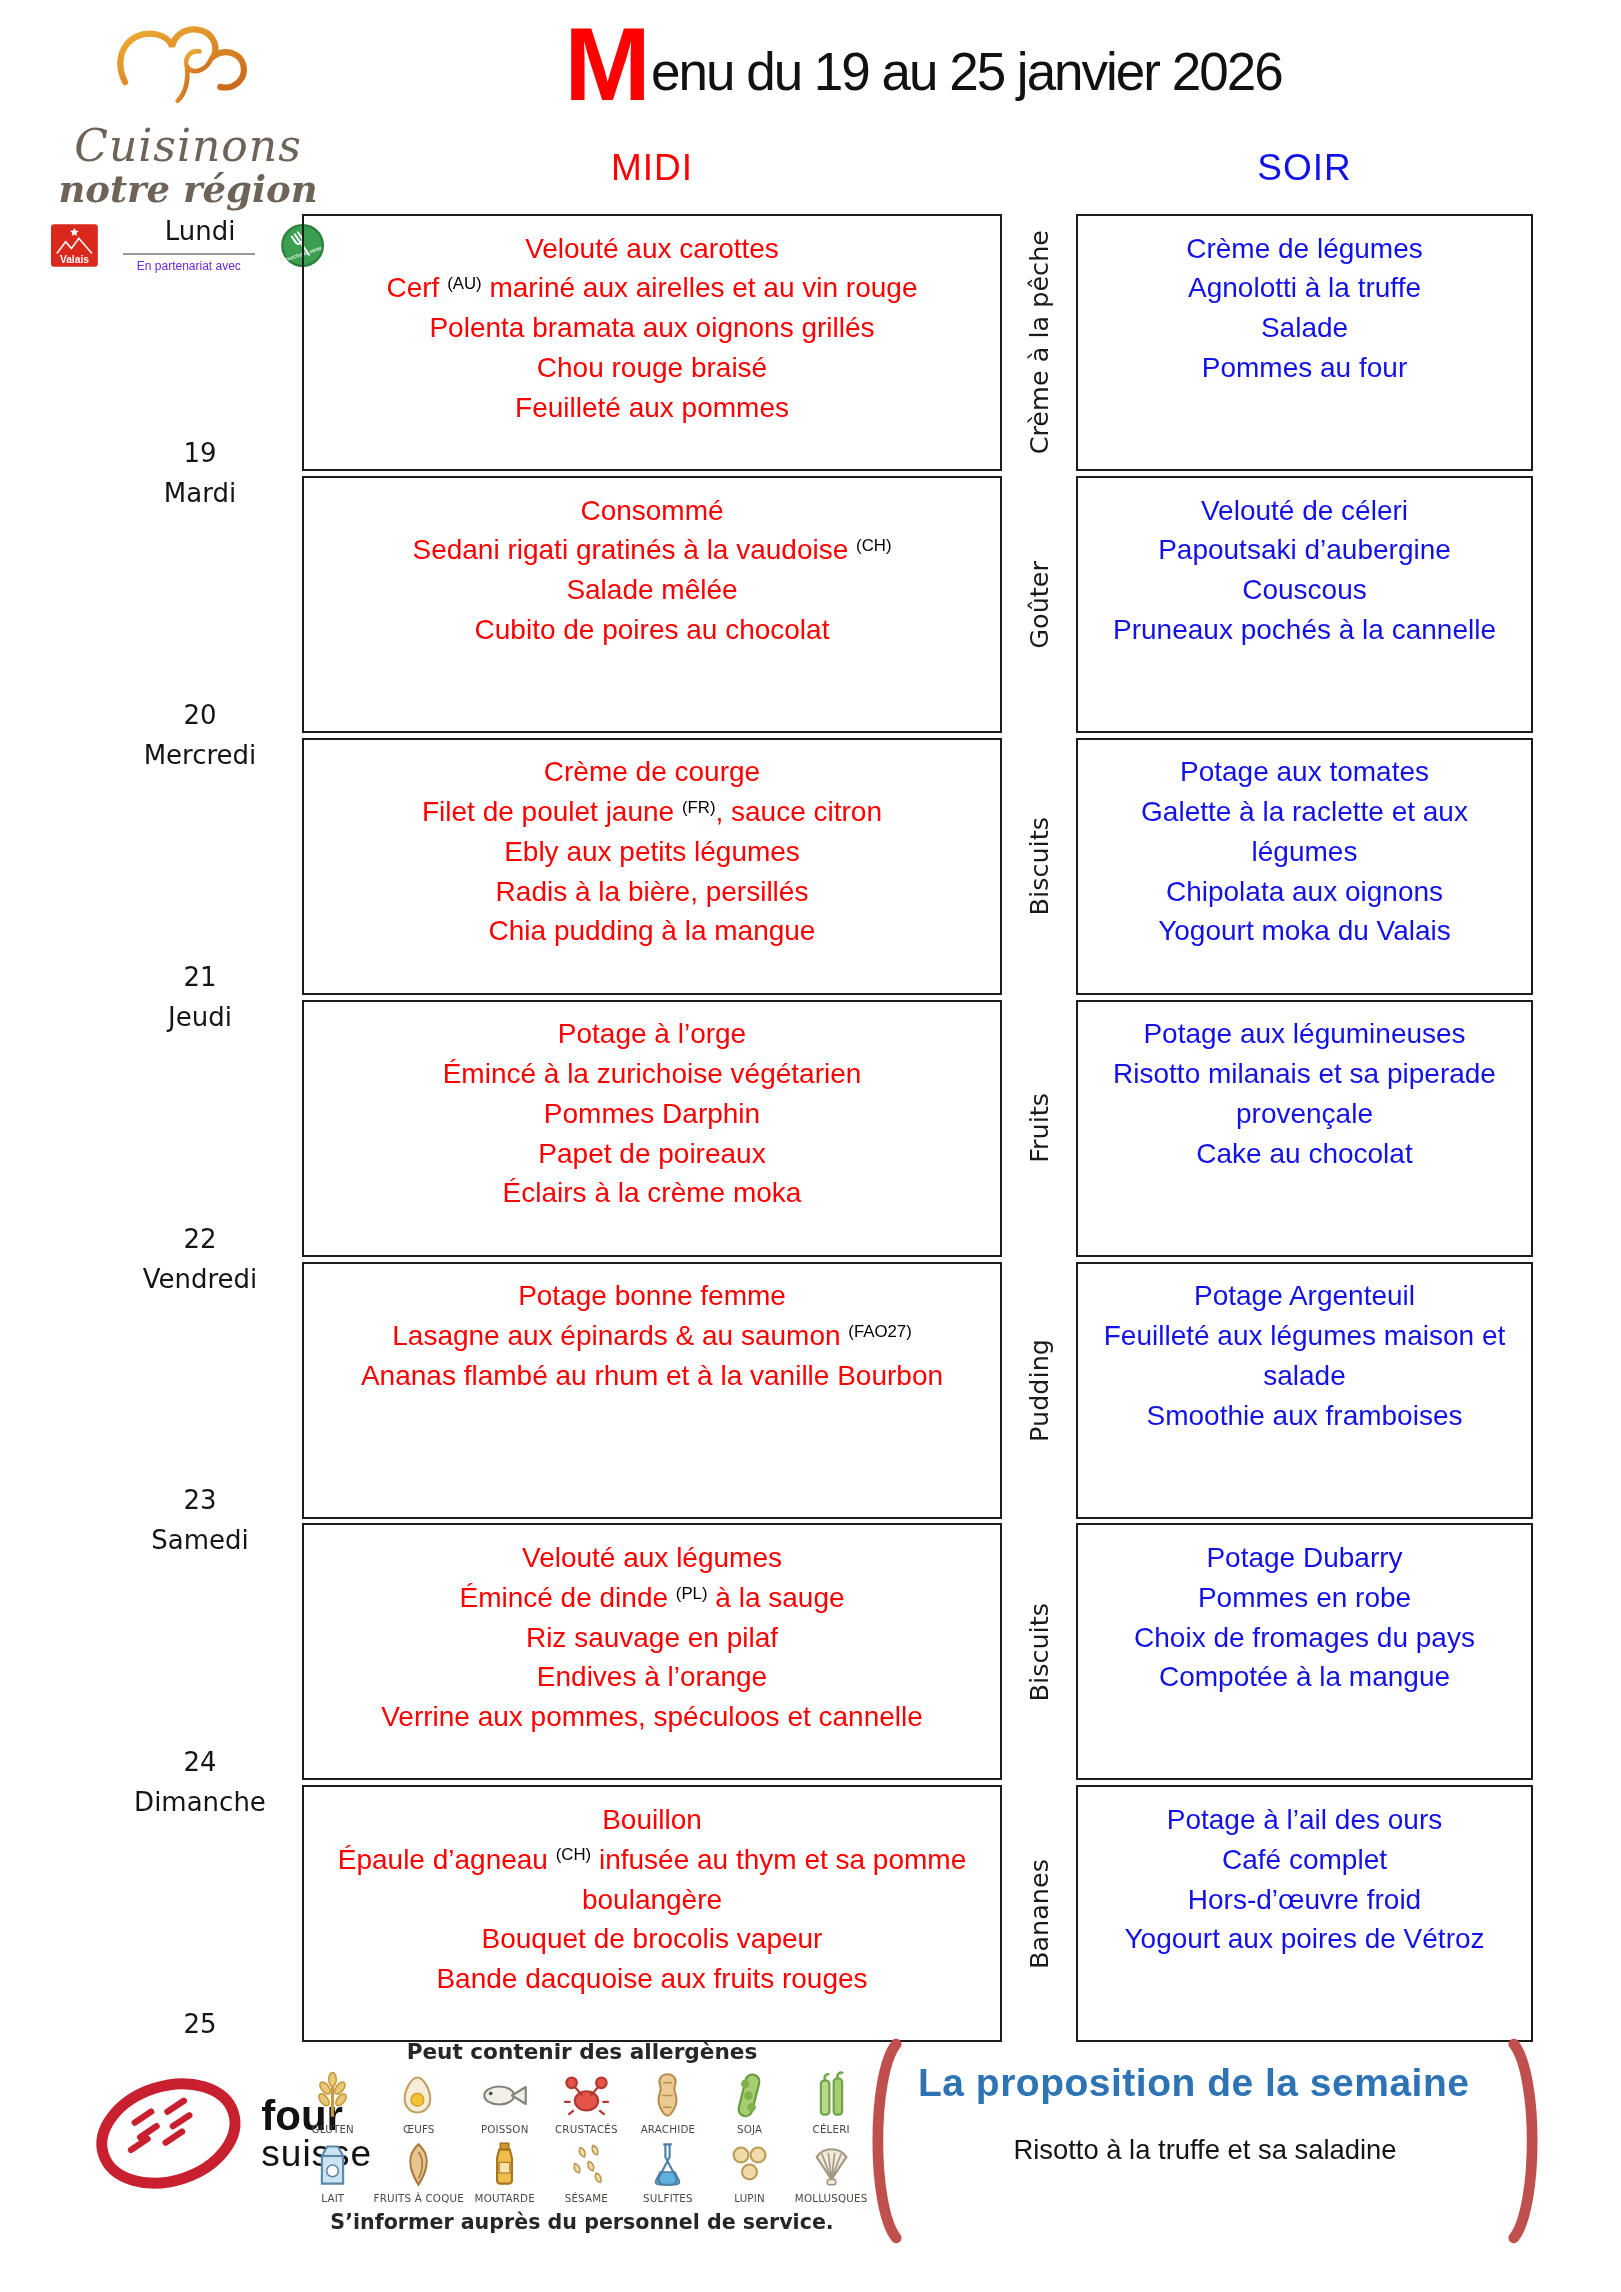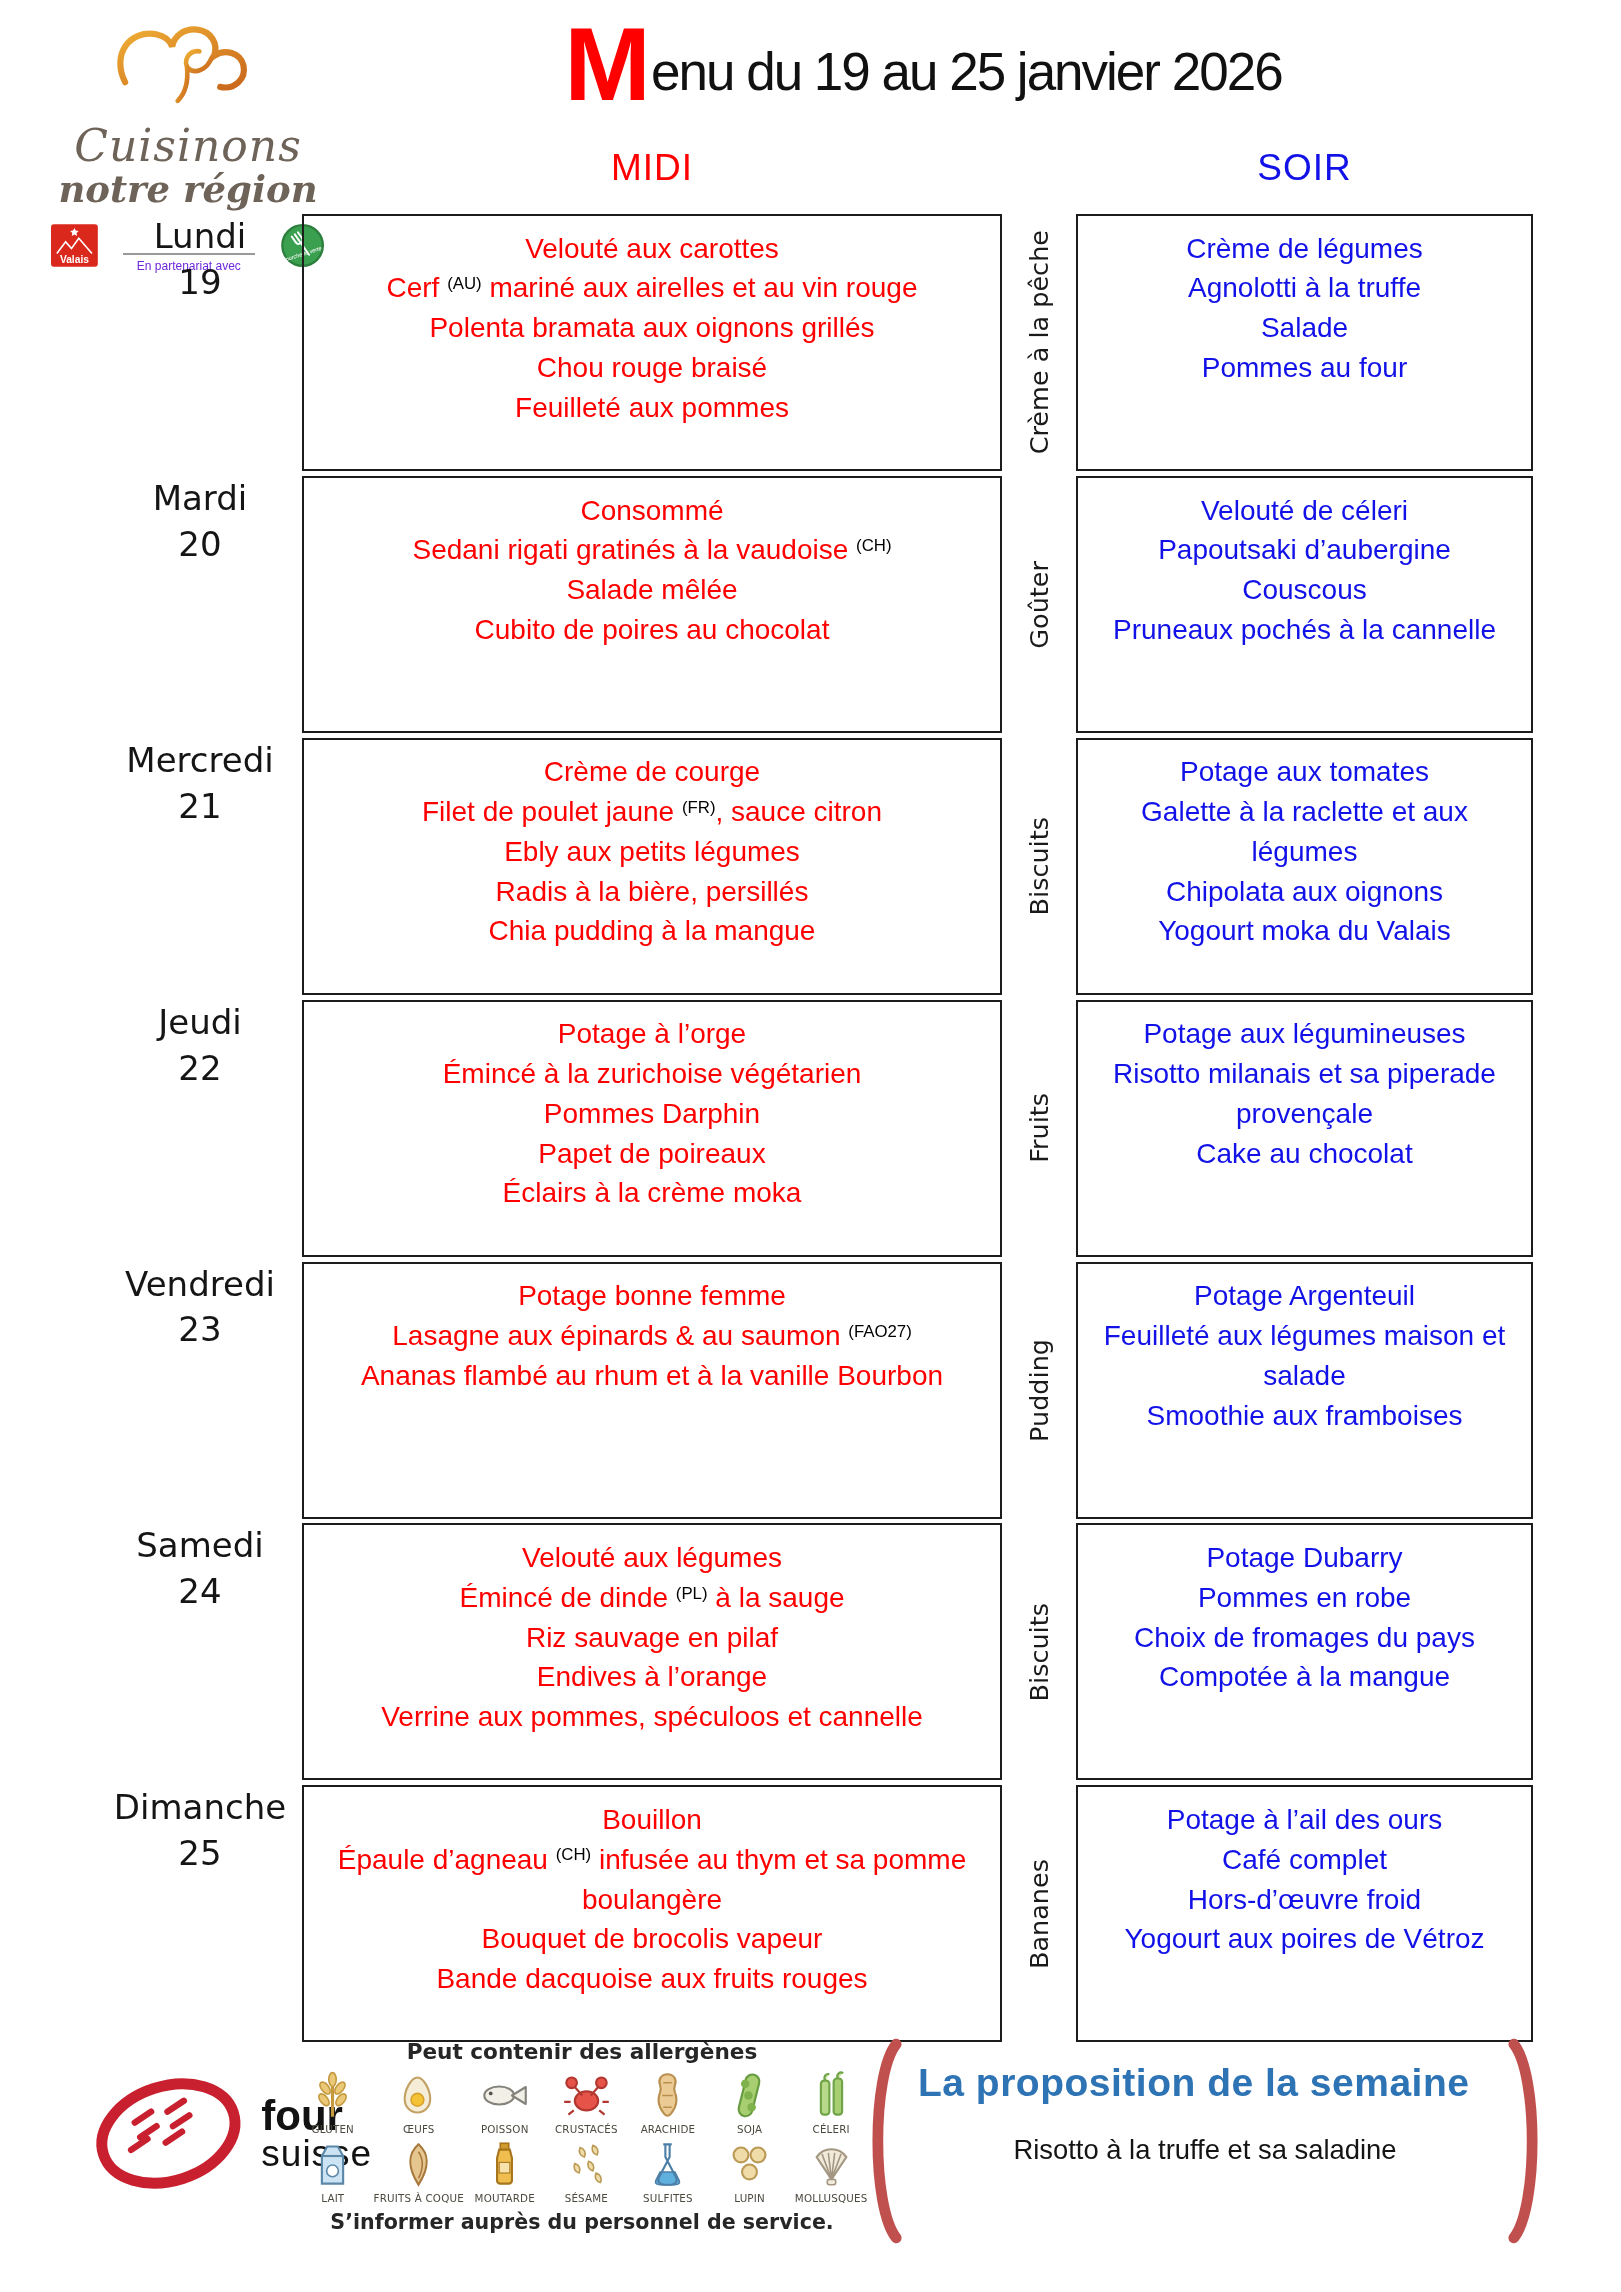--- a/index.html
+++ b/index.html
@@ -23,22 +23,22 @@
   .title .initial{font-size:104px;font-weight:700;color:var(--midi_red);line-height:.85;vertical-align:-9.8px;}
   .title .trest{font-size:53px;letter-spacing:-2px;}
 
   .hdr{position:absolute;top:147px;text-align:center;font-weight:400;font-size:37px;letter-spacing:1px;}
   .hdr-midi{left:302px;width:700px;color:var(--midi_red);}
   .hdr-soir{left:1076px;width:457px;color:var(--soir_blue);}
 
   
   #rows{position:absolute;left:98px;top:214px;width:1435px;display:flex;flex-direction:column;gap:4.9px;}
   .row{display:grid;grid-template-columns:204px 700px 74px 457px;height:257px;}
-  .day{display:flex;flex-direction:column;justify-content:flex-start;align-items:center;
-       font-family:"DejaVu Sans",sans-serif;font-size:34px;color:#151515;line-height:1.35;}
+  .day{display:flex;flex-direction:column;justify-content:space-between;align-items:center;
+       font-family:"DejaVu Sans",sans-serif;font-size:26px;color:#151515;line-height:1.35;}
   .cell{border:2.9px solid var(--border);display:flex;flex-direction:column;justify-content:flex-start;
         text-align:center;padding:12.7px 7.8px;box-sizing:border-box;}
   .cell.midi{color:var(--midi_red);}
   .cell.soir{color:var(--soir_blue);}
   .group{display:flex;flex-direction:column;}
   .line{font-size:28px;line-height:1.42;}
   .sup{font-size:0.6em;position:relative;top:-0.5em;color:#000;}
   .side{display:flex;align-items:center;justify-content:center;}
   .side span{writing-mode:vertical-rl;transform:rotate(180deg);
              font-family:"DejaVu Sans",sans-serif;font-size:25.5px;color:#1a1a1a;white-space:nowrap;}

